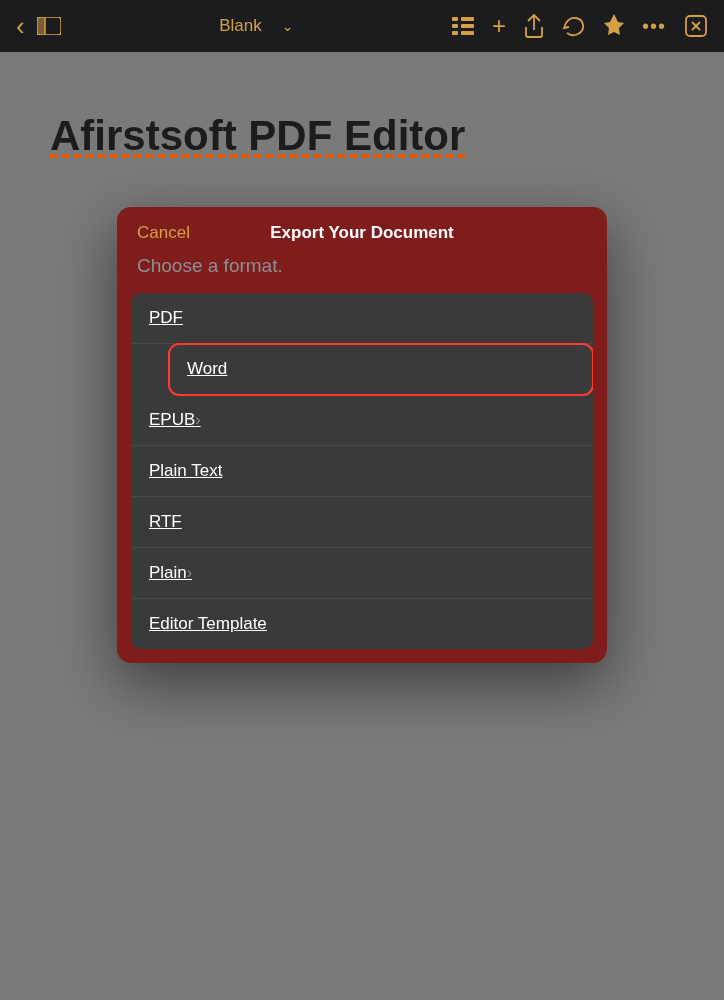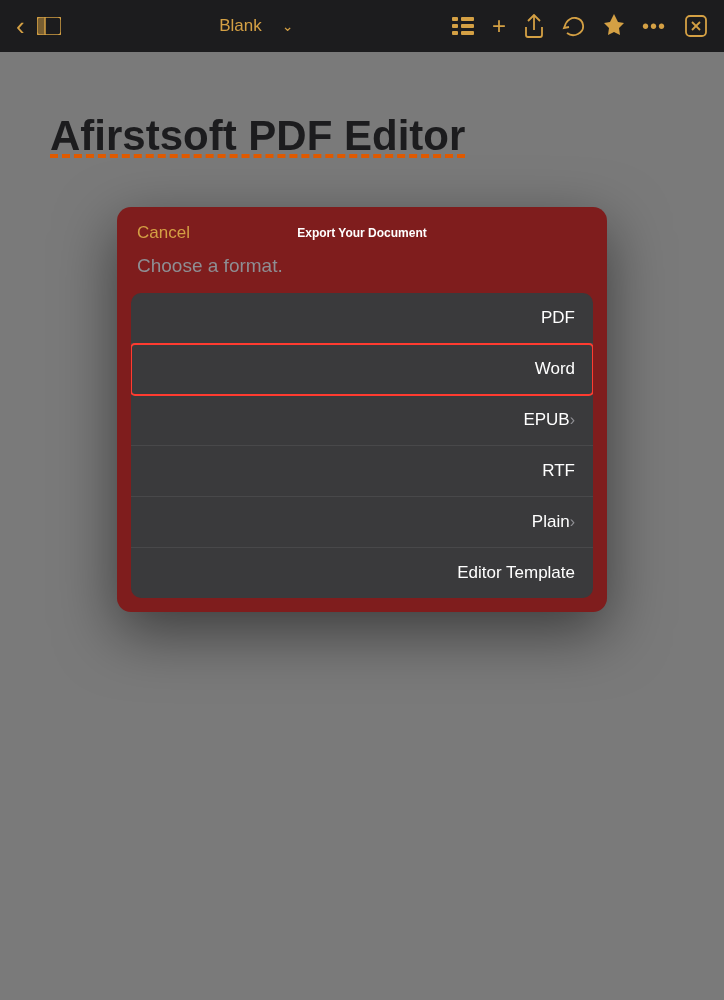--- a/index.html
+++ b/index.html
@@ -124,21 +124,21 @@
       font-size: 17px;
       cursor: pointer;
       font-weight: 400;
     }
 
     .modal-title-text {
       position: absolute;
       left: 50%;
       transform: translateX(-50%);
       color: #ffffff;
-      font-size: 12px;
+      font-size: 17px;
       font-weight: 600;
       white-space: nowrap;
     }
 
     .modal-subtitle {
       color: #8e8e93;
       font-size: 19px;
       padding: 0 20px 16px;
     }
 
@@ -146,38 +146,40 @@
     .format-list {
       margin: 0 14px 14px;
       background: #3a3a3c;
       border-radius: 10px;
       overflow: hidden;
     }
 
     .format-item {
       display: flex;
       align-items: center;
-      justify-content: flex-end;
+      justify-content: flex-start;
       padding: 15px 18px;
       color: #ffffff;
       font-size: 17px;
       font-weight: 400;
       cursor: pointer;
       position: relative;
       border-bottom: 1px solid #48484a;
+      text-decoration: underline;
     }
 
     .format-item:last-child {
       border-bottom: none;
     }
 
     .format-item.selected {
       outline: 2px solid #ff3b30;
       outline-offset: -1px;
-      border-radius: 4px;
+      border-radius: 10px;
+      margin-left: 38px;
     }
 
     .format-item-chevron {
       color: #8e8e93;
       font-size: 16px;
     }
   </style>
 </head>
 <body>
 
@@ -262,20 +264,23 @@
 
         <div class="format-item selected">
           <span>Word</span>
         </div>
 
         <div class="format-item">
           <span>EPUB</span>
           <span class="format-item-chevron">›</span>
         </div>
 
+        <div class="format-item">
+          <span>Plain Text</span>
+        </div>
 
         <div class="format-item">
           <span>RTF</span>
         </div>
 
         <div class="format-item">
           <span>Plain</span>
           <span class="format-item-chevron">›</span>
         </div>
 

